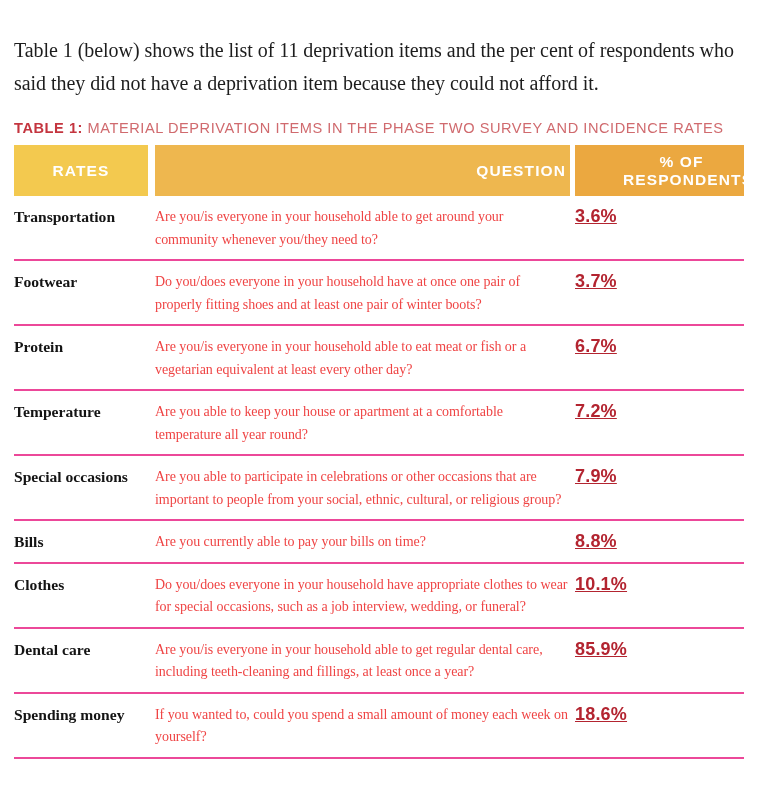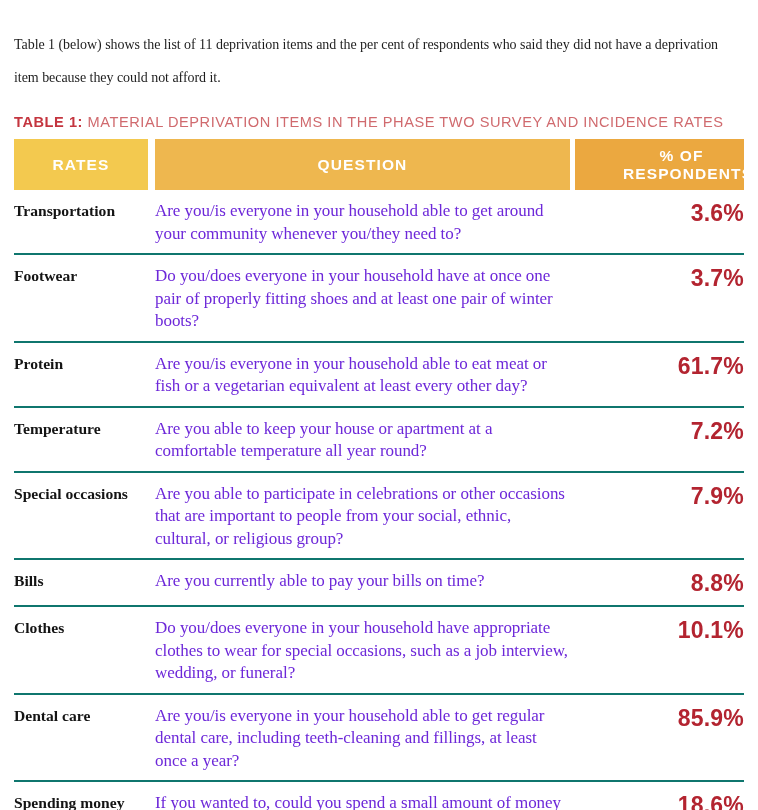--- a/index.html
+++ b/index.html
@@ -19,21 +19,21 @@
     position: relative;
     width: 758px;
     height: 810px;
     box-sizing: border-box;
     padding: 0 14px;
   }
 
   
   .intro {
     font-family: "Liberation Serif", serif;
-    font-size: 14px;
+    font-size: 20px;
     line-height: 33px;
     color: #1d1d1d;
     padding-top: 14px;
     letter-spacing: -0.05px;
     width: 730px;
   }
 
   
   .table-caption {
     margin-top: 20px;
@@ -70,27 +70,27 @@
     color: #ffffff;
     font-size: 15.5px;
     letter-spacing: 1.1px;
     text-align: center;
     vertical-align: middle;
     height: 51px;
     padding: 0 4px;
     line-height: 18px;
   }
   .dep-table thead th.h-item     { background: #f3c94f; }
-  .dep-table thead th.h-question { background: #eeb74f; }
+  .dep-table thead th.h-question { background: #eeb74f; text-align: right; }
   .dep-table thead th.h-pct      { background: #eba840; padding-left: 48px; }
   .dep-table thead th.h-gap      { background: #ffffff; padding: 0; }
 
   
   .dep-table tbody td {
-    border-bottom: 2px solid #0f766e;
+    border-bottom: 2px solid #ec4899;
     vertical-align: top;
     padding: 10px 0 8px 0;
     background: #ffffff;
   }
   .dep-table tbody tr:first-child td {
     padding-top: 10px;
   }
 
   td.cell-item {
     font-family: "Liberation Serif", serif;
@@ -99,35 +99,36 @@
     line-height: 22px;
     color: #141414;
     padding-right: 6px;
   }
   td.cell-gap {
     border-bottom: 2px solid #dcdcdc;
     padding: 0;
   }
   td.cell-question {
     font-family: "Liberation Serif", serif;
-    font-size: 17px;
+    font-size: 14px;
     line-height: 22.5px;
-    color: #6d28d9;
+    color: #ef4444;
     padding-right: 10px;
     letter-spacing: -0.05px;
   }
   td.cell-pct {
     font-family: "Liberation Sans", sans-serif;
     font-weight: bold;
-    font-size: 23px;
+    font-size: 18px;
     color: #b32430;
-    text-align: right;
+    text-align: left;
     vertical-align: bottom;
     padding-bottom: 7px;
     letter-spacing: 0.2px;
+    text-decoration: underline;
   }
 </style>
 </head>
 <body>
 
 <div class="page">
 
   <p class="intro">Table 1 (below) shows the list of 11 deprivation items and the per cent of respondents who said they did not have a deprivation item because they could not afford it.</p>
 
   <div class="table-caption">
@@ -167,21 +168,21 @@
         <td class="cell-gap"></td>
         <td class="cell-question">Do you/does everyone in your household have at once one pair of properly fitting shoes and at least one pair of winter boots?</td>
         <td class="cell-gap"></td>
         <td class="cell-pct">3.7%</td>
       </tr>
       <tr>
         <td class="cell-item">Protein</td>
         <td class="cell-gap"></td>
         <td class="cell-question">Are you/is everyone in your household able to eat meat or fish or a vegetarian equivalent at least every other day?</td>
         <td class="cell-gap"></td>
-        <td class="cell-pct">61.7%</td>
+        <td class="cell-pct">6.7%</td>
       </tr>
       <tr>
         <td class="cell-item">Temperature</td>
         <td class="cell-gap"></td>
         <td class="cell-question">Are you able to keep your house or apartment at a comfortable temperature all year round?</td>
         <td class="cell-gap"></td>
         <td class="cell-pct">7.2%</td>
       </tr>
       <tr>
         <td class="cell-item">Special occasions</td>

